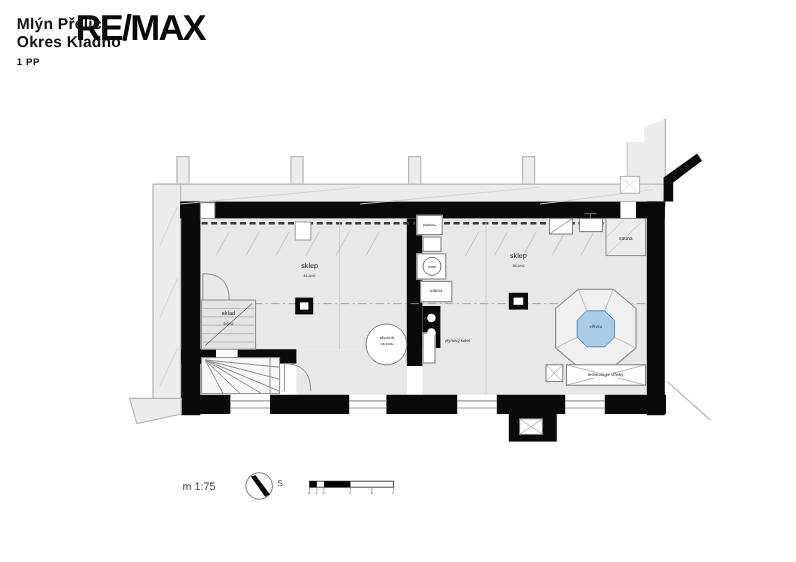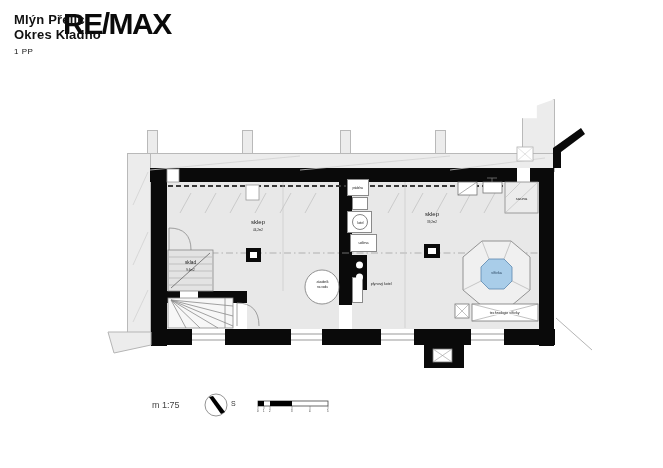--- a/index.html
+++ b/index.html
@@ -1,21 +1,21 @@
 <!DOCTYPE html>
 <html><head>
 <meta charset="utf-8">
 <style>
   html,body{margin:0;padding:0;background:#fff;}
   #page{position:relative;width:663px;height:468px;background:#fff;overflow:hidden;
         font-family:"Liberation Sans", sans-serif;color:#111;}
   .abs{position:absolute;}
   
   .title{left:14px;top:12px;font-size:13px;font-weight:bold;line-height:15px;letter-spacing:.2px;}
-  .floor{left:14px;top:47px;font-size:8px;font-weight:normal;letter-spacing:.5px;}
+  .floor{left:14px;top:47px;font-size:8px;font-weight:bold;letter-spacing:.5px;}
   .logo{left:63px;top:7px;font-size:30px;font-weight:900;letter-spacing:-1.5px;color:#0a0a0a;}
   
   .gray{background:#ececec;border:1px solid #b9b9b9;box-sizing:border-box;}
   .black{background:#0a0a0a;}
   .whitebx{background:#fff;border:1px solid #8a8a8a;box-sizing:border-box;}
   .floorf{background:#e8e8e8;}
   .whitegap{background:#fff;}
   
   .lbl{position:absolute;text-align:center;color:#222;}
   .fs6{font-size:6px;}

